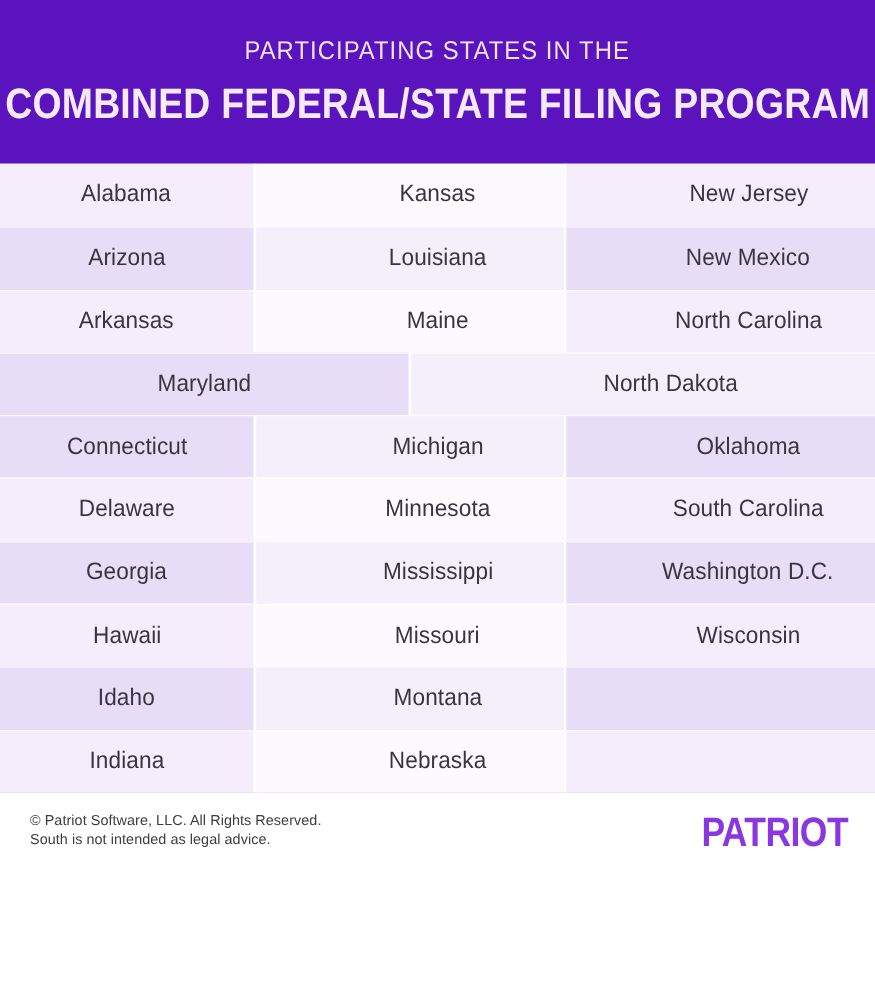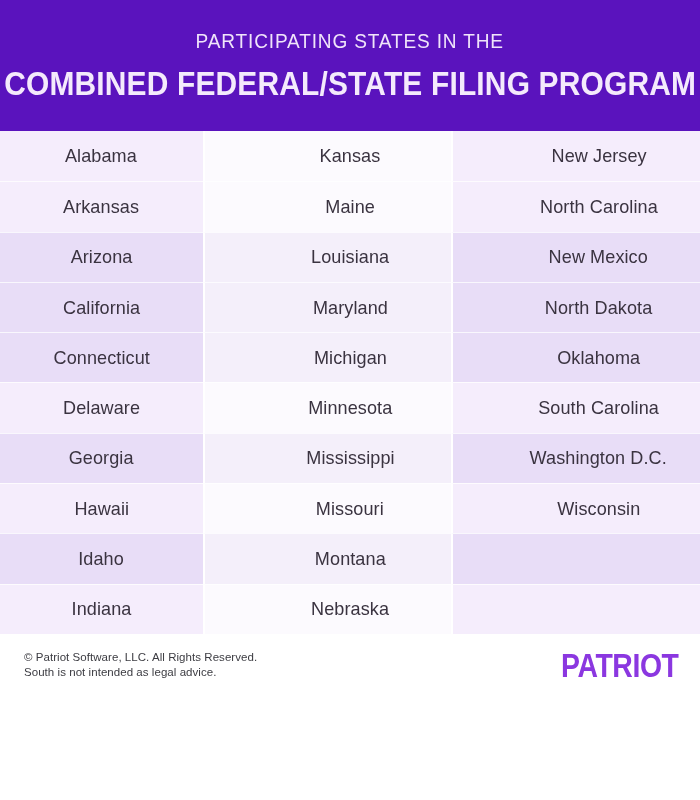--- a/index.html
+++ b/index.html
@@ -165,48 +165,45 @@
           <span>Alabama</span>
         </div>
       <div class="state-cell">
           <span>Kansas</span>
         </div>
       <div class="state-cell">
           <span>New Jersey</span>
         </div>
     </div>
 
+    <div class="state-row alt">
+      <div class="state-cell">
+          <span>Arizona</span>
+        </div>
+      <div class="state-cell">
+          <span>Louisiana</span>
+        </div>
+      <div class="state-cell">
+          <span>New Mexico</span>
+        </div>
+    </div>
+
     <div class="state-row">
       <div class="state-cell">
           <span>Arkansas</span>
         </div>
       <div class="state-cell">
           <span>Maine</span>
         </div>
       <div class="state-cell">
           <span>North Carolina</span>
         </div>
     </div>
 
     <div class="state-row alt">
-      <div class="state-cell">
-          <span>Arizona</span>
-        </div>
-      <div class="state-cell">
-          <span>Louisiana</span>
-        </div>
-      <div class="state-cell">
-          <span>New Mexico</span>
-        </div>
-    </div>
-
-    <div class="state-row alt">
-      <div class="state-cell">
-          <span>California</span>
-        </div>
       <div class="state-cell">
           <span>Maryland</span>
         </div>
       <div class="state-cell">
           <span>North Dakota</span>
         </div>
     </div>
 
 
     <div class="state-row alt">

